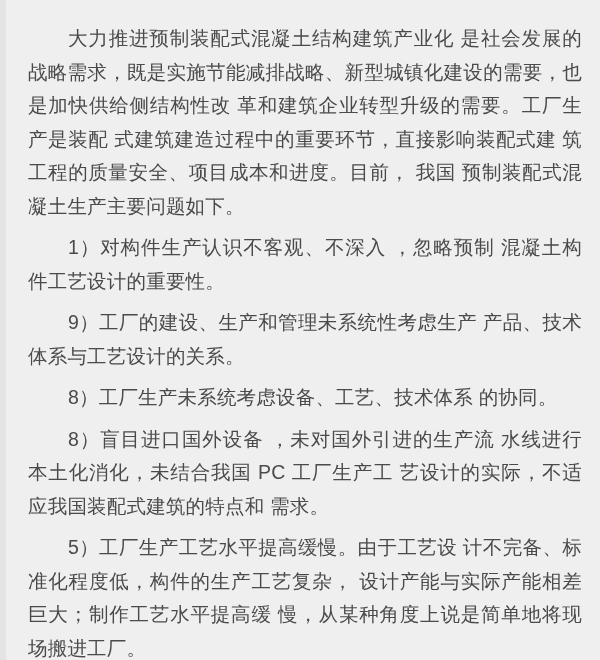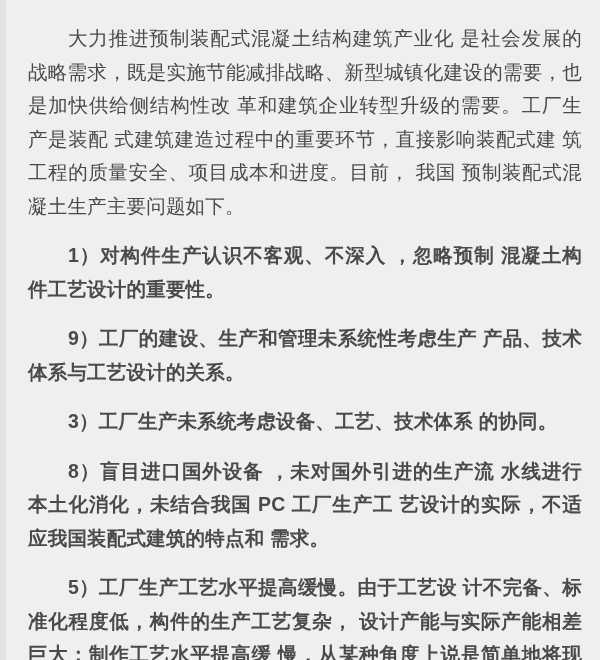--- a/index.html
+++ b/index.html
@@ -43,30 +43,29 @@
     font-size: 19.5px;
     line-height: 33.5px;
     text-align: justify;
     text-justify: inter-ideograph;
     letter-spacing: 0.2px;
   }
   p.indent {
     text-indent: 2.05em;
   }
   p + p {
-    margin-top: 16px;
-    font-weight: bold;
+    margin-top: 8px;
   }
 </style>
 </head>
 <body>
 
 <div class="page">
   <div class="left-rule"></div>
   <div class="content">
     <p class="indent">大力推进预制装配式混凝土结构建筑产业化 是社会发展的战略需求，既是实施节能减排战略、新型城镇化建设的需要，也是加快供给侧结构性改 革和建筑企业转型升级的需要。工厂生产是装配 式建筑建造过程中的重要环节，直接影响装配式建 筑工程的质量安全、项目成本和进度。目前， 我国 预制装配式混凝土生产主要问题如下。</p>
     <p class="indent">1）对构件生产认识不客观、不深入 ，忽略预制 混凝土构件工艺设计的重要性。</p>
     <p class="indent">9）工厂的建设、生产和管理未系统性考虑生产 产品、技术体系与工艺设计的关系。</p>
-    <p class="indent">3）工厂生产未系统考虑设备、工艺、技术体系 的协同。</p>
+    <p class="indent">8）工厂生产未系统考虑设备、工艺、技术体系 的协同。</p>
     <p class="indent">8）盲目进口国外设备 ，未对国外引进的生产流 水线进行本土化消化，未结合我国 PC 工厂生产工 艺设计的实际，不适应我国装配式建筑的特点和 需求。</p>
     <p class="indent">5）工厂生产工艺水平提高缓慢。由于工艺设 计不完备、标准化程度低，构件的生产工艺复杂， 设计产能与实际产能相差巨大；制作工艺水平提高缓 慢，从某种角度上说是简单地将现场搬进工厂。</p>
   </div>
 </div>
 
 </body></html>

